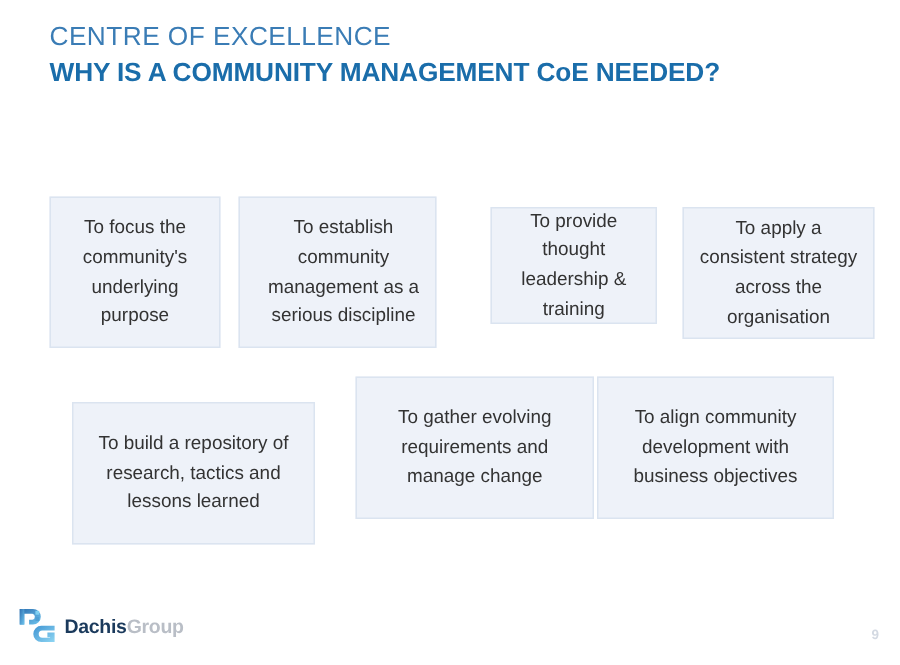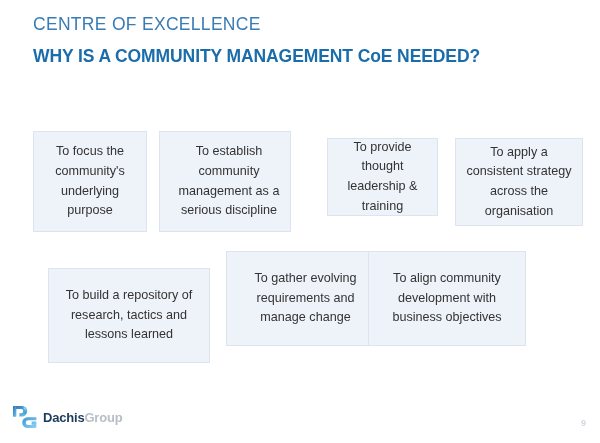--- a/index.html
+++ b/index.html
@@ -30,21 +30,21 @@
   }
   .eyebrow {
     font-size: 17.5px;
     letter-spacing: 0.3px;
     color: #3a7cb5;
     font-weight: 400;
     line-height: 1.25;
     white-space: nowrap;
   }
   .title {
-    margin-top: 9px;
+    margin-top: 1px;
     font-size: 17.5px;
     font-weight: bold;
     color: #1a6daa;
     line-height: 1.32;
     letter-spacing: -0.1px;
     max-width: 470px;
   }
 
   
   .boxes {
@@ -76,22 +76,22 @@
   }
 
   
   .r1c1 { left: 33px;  top: 131px; width: 114px; height: 101px; }
   .r1c2 { left: 159px; top: 131px; width: 132px; height: 101px; padding-left: 14px; }
   .r1c3 { left: 327px; top: 138px; width: 111px; height: 78px;  }
   .r1c4 { left: 455px; top: 138px; width: 128px; height: 88px;  }
 
   
   .r2c1 { left: 48px;  top: 268px; width: 162px; height: 95px; }
-  .r2c2 { left: 226px; top: 251px; width: 159px; height: 95px; }
-  .r2c3 { left: 368px; top: 251px; width: 158px; height: 95px; }
+  .r2c2 { left: 237px; top: 251px; width: 159px; height: 95px; }
+  .r2c3 { left: 398px; top: 251px; width: 158px; height: 95px; }
 
   
   .footer-logo {
     position: absolute;
     left: 13px;
     top: 406px;
     display: flex;
     align-items: center;
     gap: 6px;
   }

